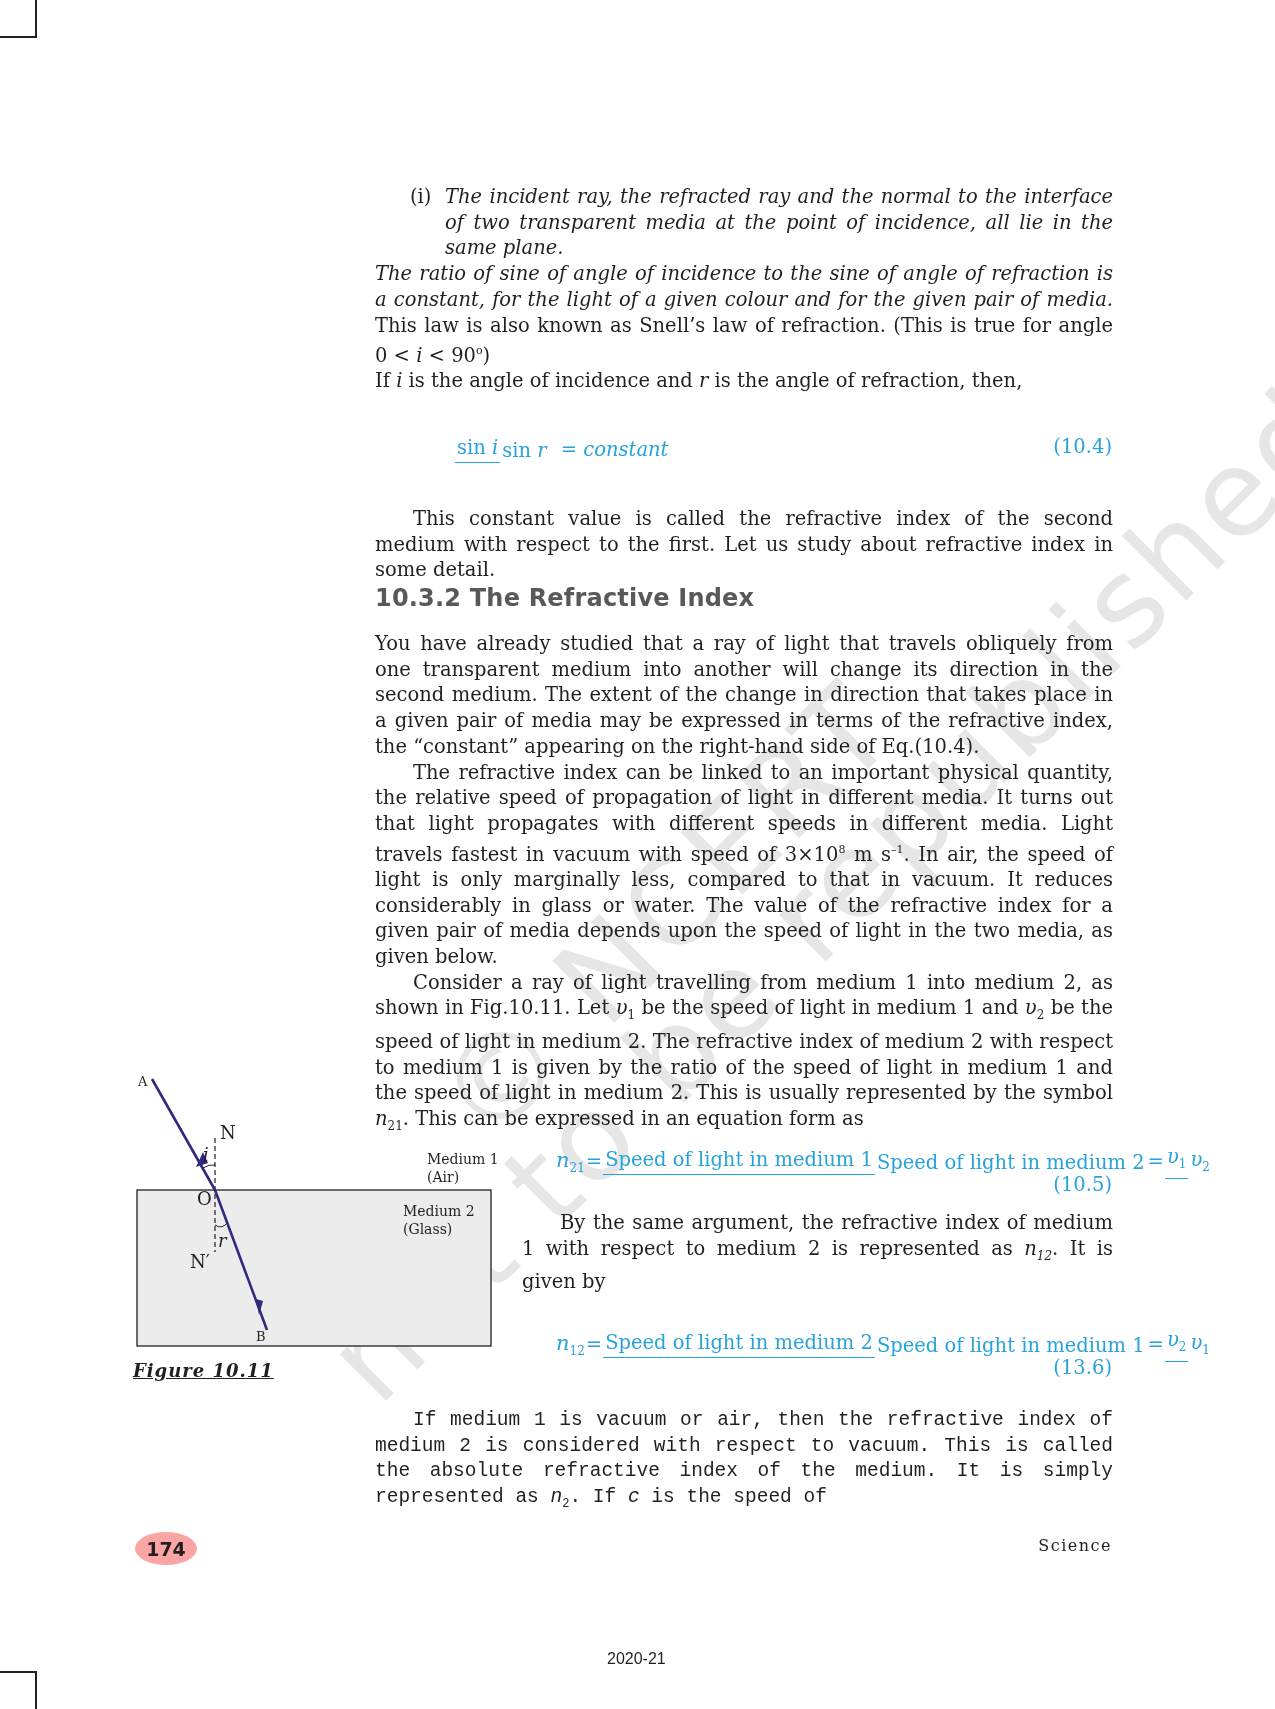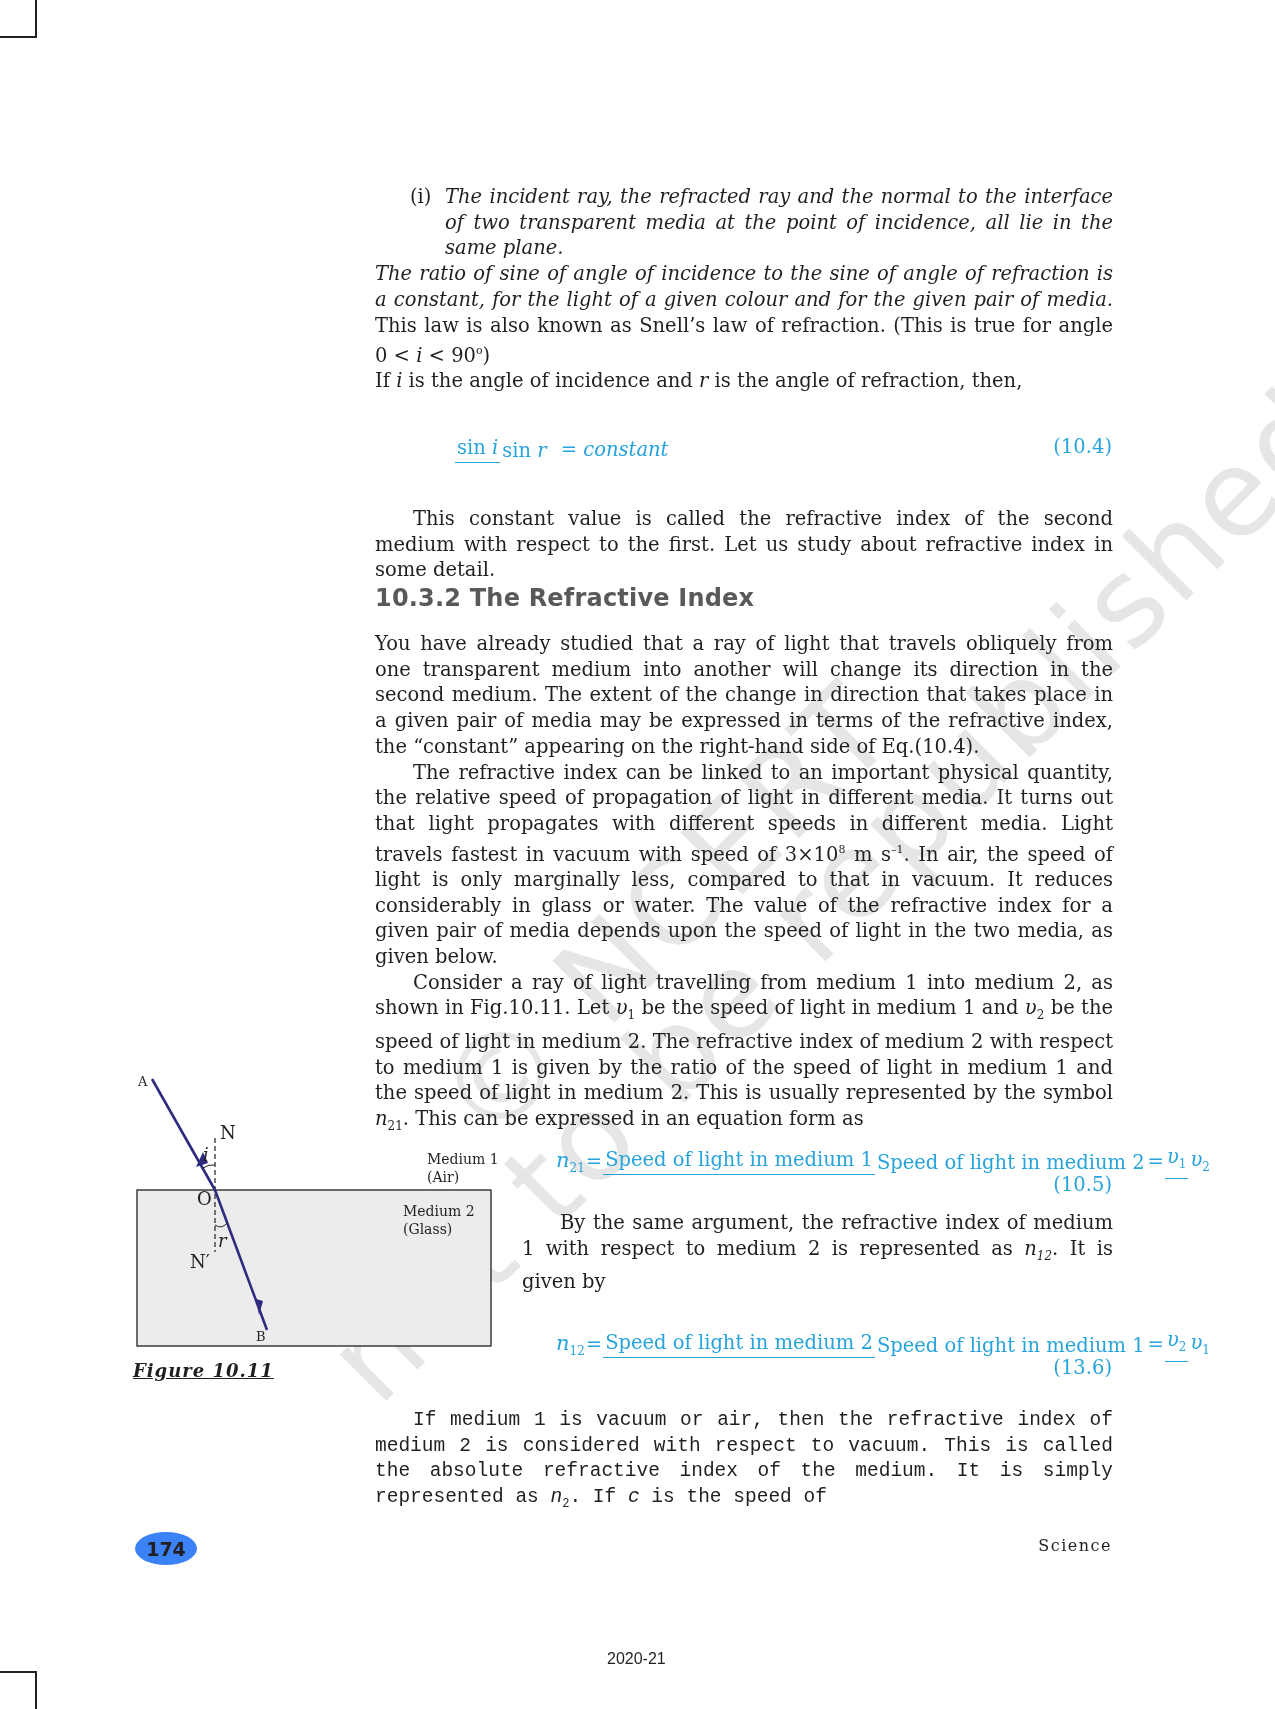--- a/index.html
+++ b/index.html
@@ -21,21 +21,21 @@
   .frac { display:inline-flex; flex-direction:row; align-items:center; vertical-align:middle; }
   .frac .num-part { border-bottom:1.4px solid #27a3dc; padding:0 2px 2px 2px; line-height:24px; }
   .frac .den-part { padding:2px 2px 0 2px; line-height:24px; }
   .eqno { position:absolute; color:#27a3dc; font-size:19.5px; }
   sub { font-size:12px; }
   sup { font-size:11px; }
   .fig-label { position:absolute; font-size:14px; color:#231f20; line-height:18px; }
   .fig-caption { position:absolute; left:133px; top:1360px; font-family:"DejaVu Serif","Liberation Serif",serif;
                  font-weight:bold; font-style:italic; font-size:18px; letter-spacing:1px;text-decoration:underline; }
   .badge { position:absolute; left:135px; top:1532px; width:62px; height:33px; border-radius:50%;
-           background:#3b82f6; display:flex; align-items:center; justify-content:center;
+           background:#fca5a5; display:flex; align-items:center; justify-content:center;
            font-family:"DejaVu Sans","Liberation Sans",sans-serif; font-weight:bold; font-size:19px; color:#231f20; }
   .subject { position:absolute; right:163px; top:1536px; font-size:16px; letter-spacing:1.5px; }
   .year { position:absolute; left:607px; top:1650px; font-family:"Liberation Sans","DejaVu Sans",sans-serif; font-size:16px; }
 </style>
 </head>
 <body>
 
 <div class="crop" style="left:35px;top:0;width:2px;height:38px;"></div>
 <div class="crop" style="left:0;top:36px;width:37px;height:2px;"></div>
 <div class="crop" style="left:0;top:1671px;width:37px;height:2px;"></div>

